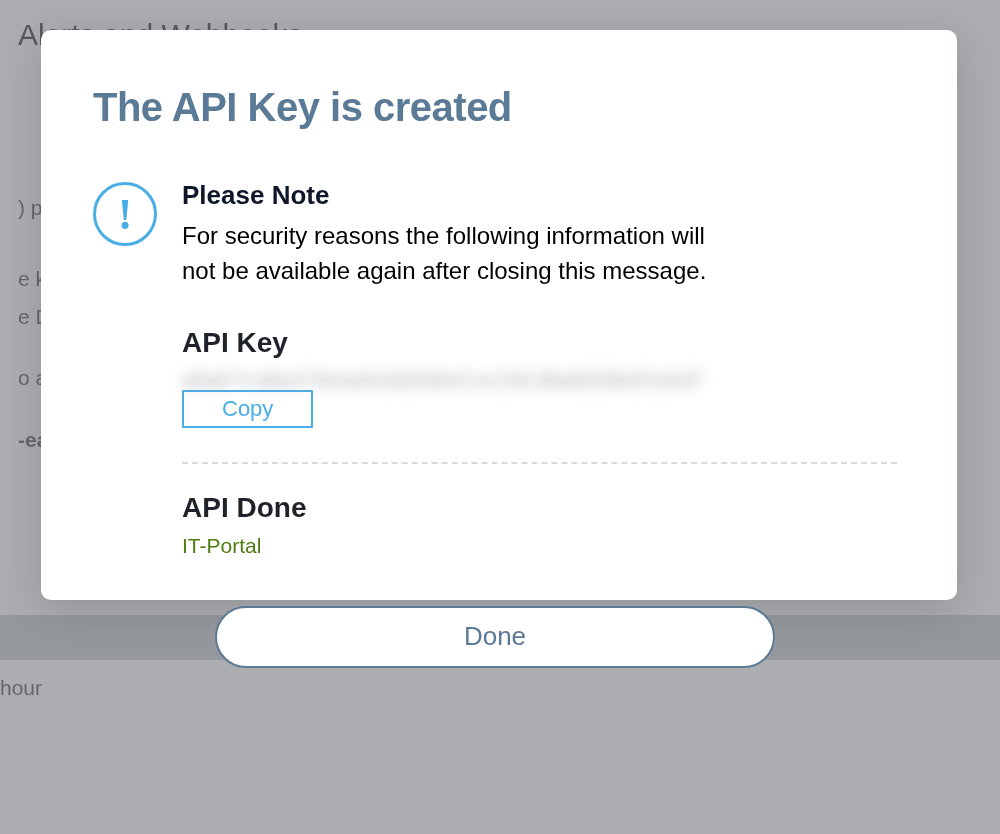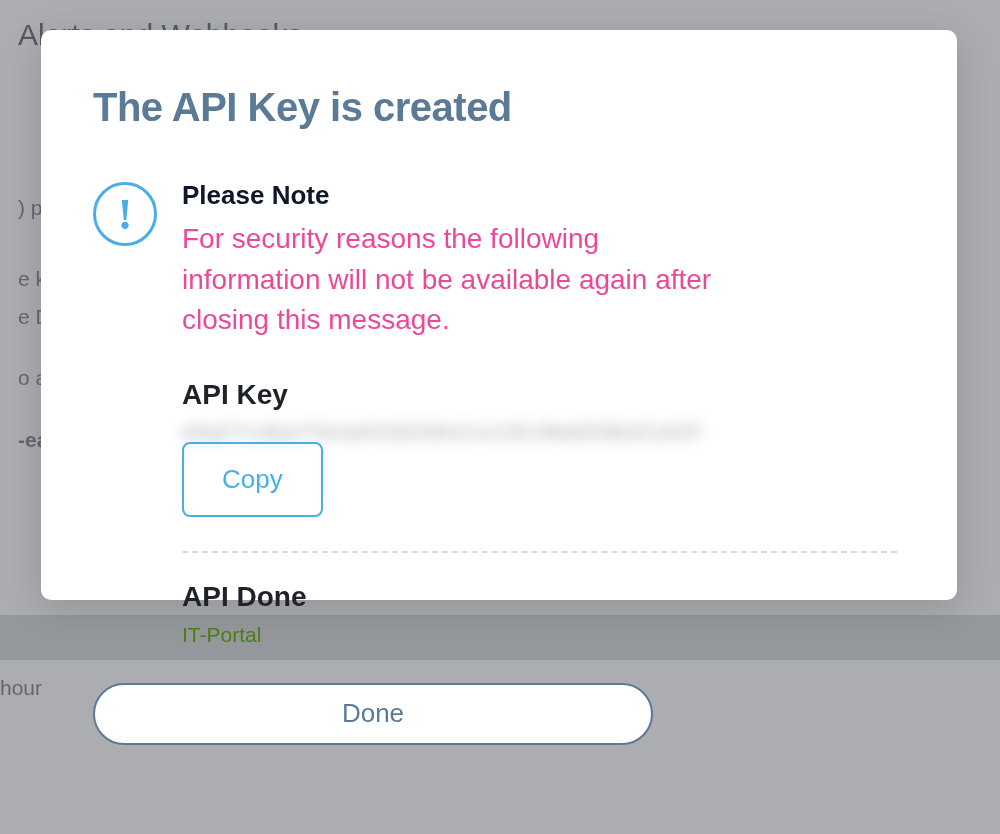--- a/index.html
+++ b/index.html
@@ -95,22 +95,22 @@
       flex: 1;
       padding-top: 2px;
     }
     .note-title {
       font-size: 26px;
       font-weight: 700;
       color: #0f172a;
       margin-bottom: 8px;
     }
     .note-text {
-      font-size: 28px;
-      color: #ec4899;
+      font-size: 24px;
+      color: #000000;
       line-height: 1.45;
       max-width: 540px;
     }
     .indent {
       padding-left: 89px;
     }
     .section {
       margin-bottom: 34px;
     }
     .section-header-row {
@@ -129,40 +129,40 @@
       font-size: 20px;
       color: #9aa1a9;
       filter: blur(7px);
       letter-spacing: 0.5px;
       user-select: none;
     }
     .copy-button {
       border: 2px solid #49aee6;
       background: #ffffff;
       color: #49aee6;
-      font-size: 26px;
+      font-size: 22px;
       font-weight: 400;
-      padding: 20px 38px;
-      border-radius: 8px;
+      padding: 4px 38px;
+      border-radius: 1px;
       cursor: pointer;
       margin-top: -2px;
     }
     .divider {
       border: none;
       border-top: 2px dashed #d7dbe0;
       margin: 18px 0 28px 0;
     }
     .section-value {
       font-size: 21px;
       color: #4d7c0f;
     }
     .done-wrap {
       display: flex;
-      justify-content: flex-start;
-      margin-top: 36px;
+      justify-content: center;
+      margin-top: 48px;
     }
     .done-button {
       width: 560px;
       height: 62px;
       border: 2.5px solid #5b7a96;
       background: #ffffff;
       color: #5b7a96;
       font-size: 26px;
       border-radius: 999px;
       cursor: pointer;

